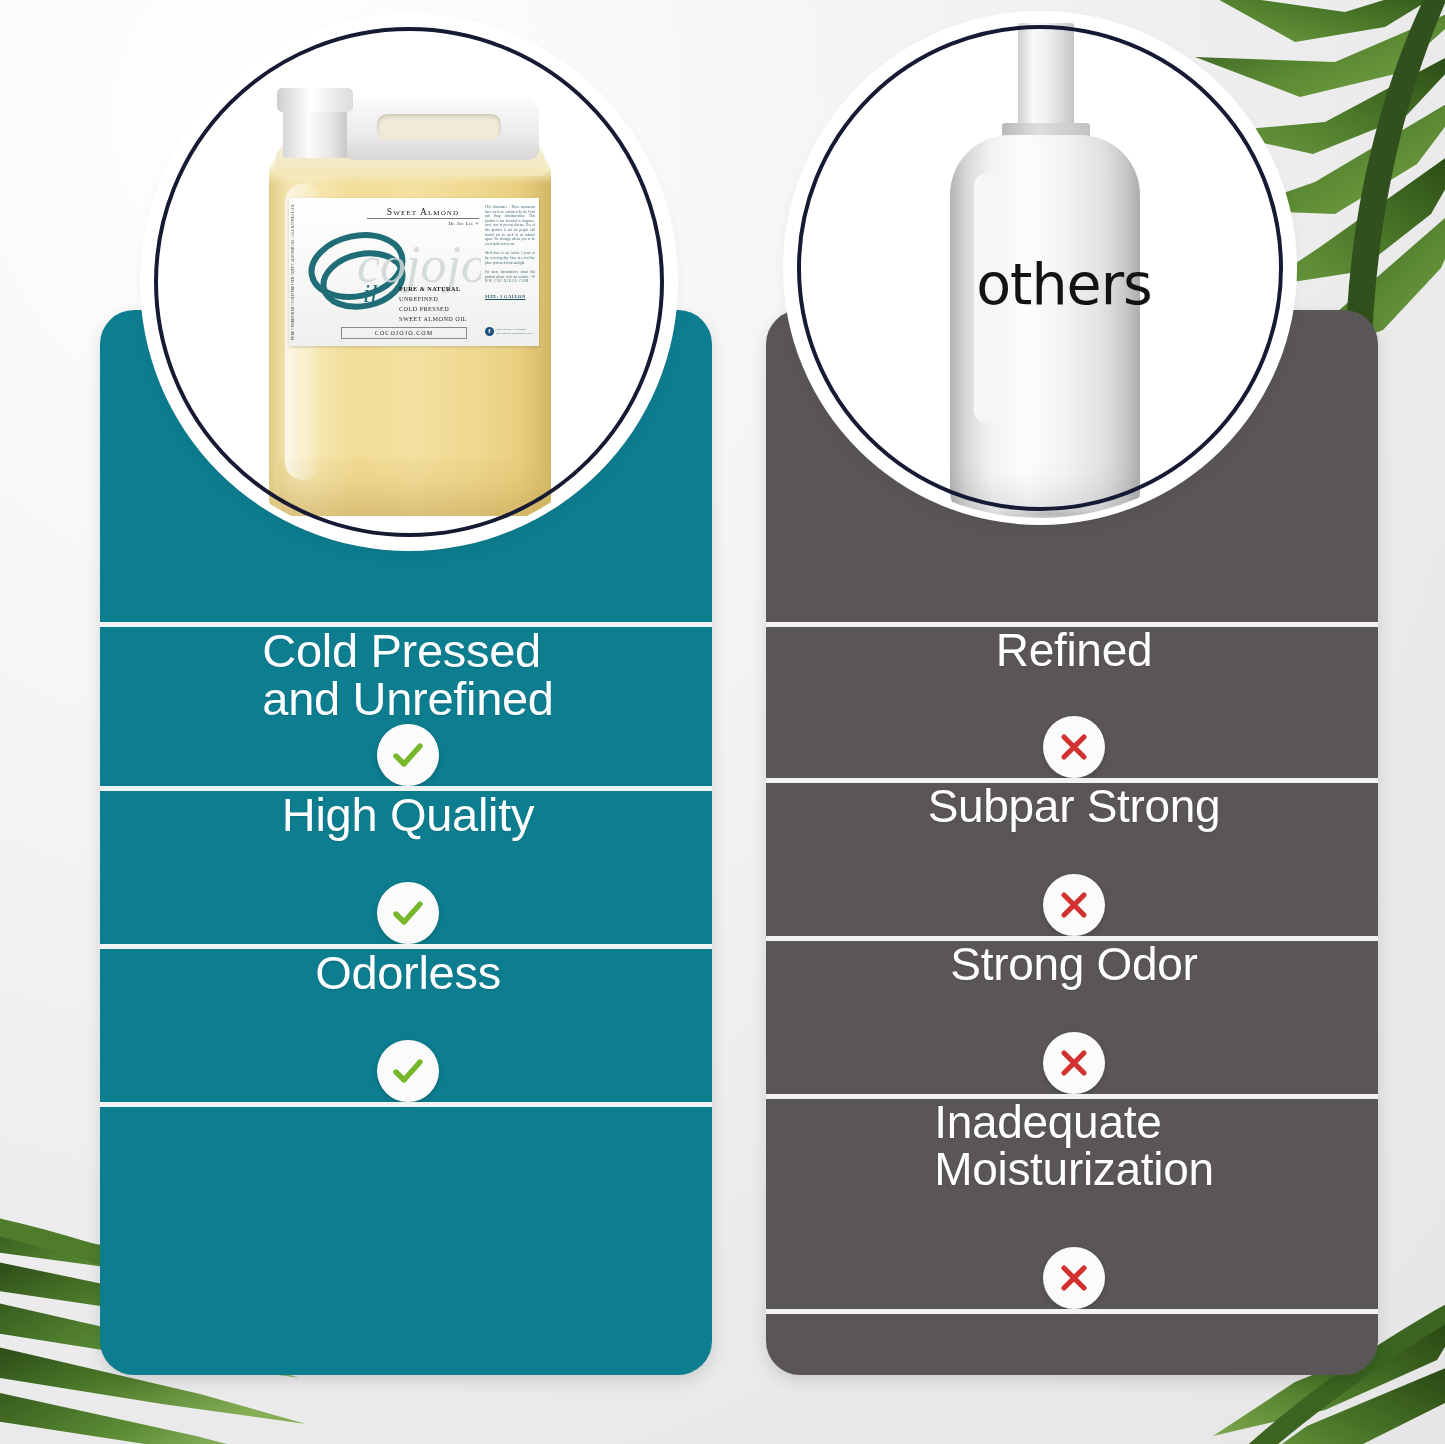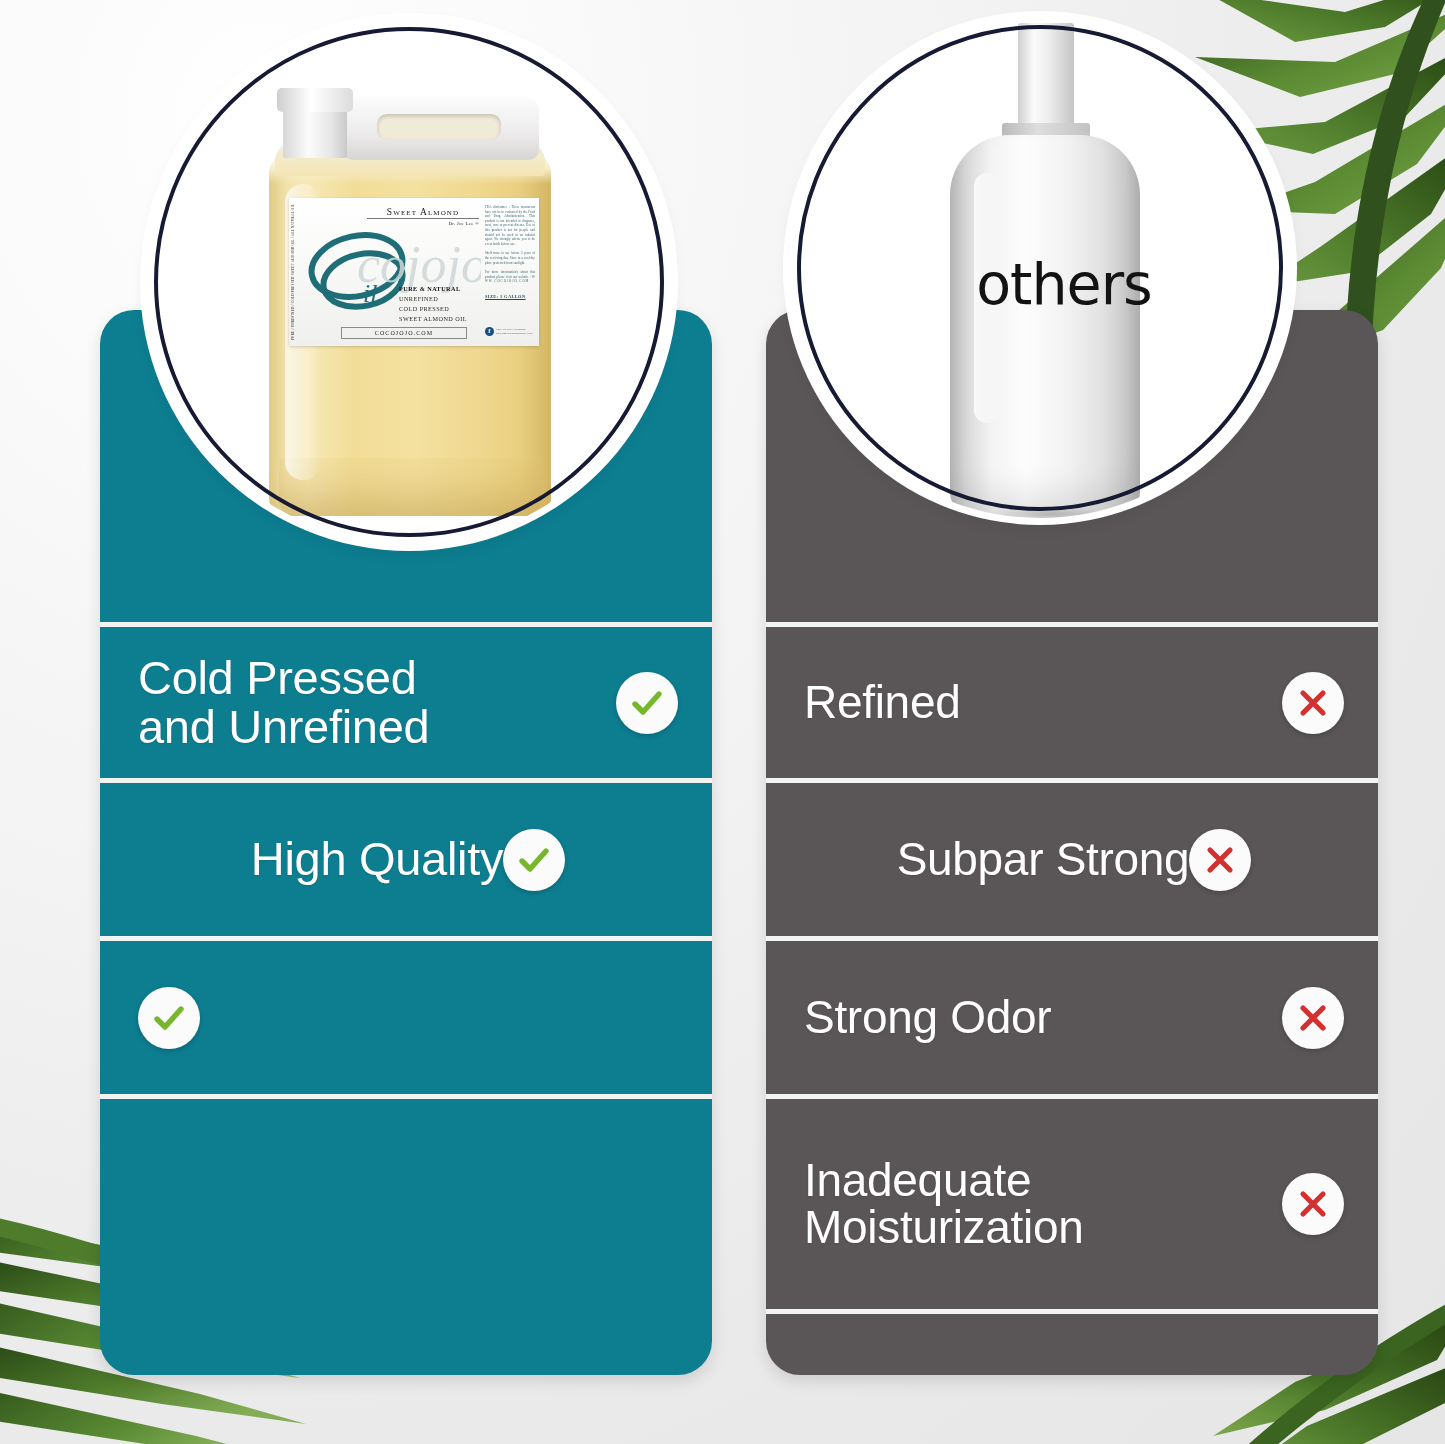--- a/index.html
+++ b/index.html
@@ -47,23 +47,24 @@
     display:flex;
     flex-direction:column;
   }
   .row{
     position:relative;
     display:flex;
     align-items:center;
     justify-content:space-between;
     padding:0 34px 0 38px;
     border-top:5px solid #f2f4f4;
+    flex-direction:column;
   }
   .row.r1{ flex:0 0 156px; }
-  .row.r2{ flex:0 0 158px;justify-content:center; }
+  .row.r2{ flex:0 0 158px; }
   .row.r3{ flex:0 0 158px; }
   .row.r4{ flex:0 0 215px; }
   .row.spacer{ flex:1 1 auto; }
 
   .row-label{
     color:#ffffff;
     font-size:47px;
     line-height:1.03;
     font-weight:400;
     letter-spacing:-0.3px;
@@ -426,20 +427,21 @@
       <div class="row r2">
         <div class="row-label">High Quality</div>
         <div class="mark">
           <svg width="38" height="38" viewBox="0 0 38 38">
             <path d="M7 20 L15 28 L31 10" fill="none" stroke="#76b82a" stroke-width="5.4" stroke-linecap="round" stroke-linejoin="round"></path>
           </svg>
         </div>
       </div>
 
       <div class="row r3">
+        <div class="row-label">Odorless</div>
         <div class="mark">
           <svg width="38" height="38" viewBox="0 0 38 38">
             <path d="M7 20 L15 28 L31 10" fill="none" stroke="#76b82a" stroke-width="5.4" stroke-linecap="round" stroke-linejoin="round"></path>
           </svg>
         </div>
       </div>
 
 
       <div class="row spacer"></div>
     </div>

